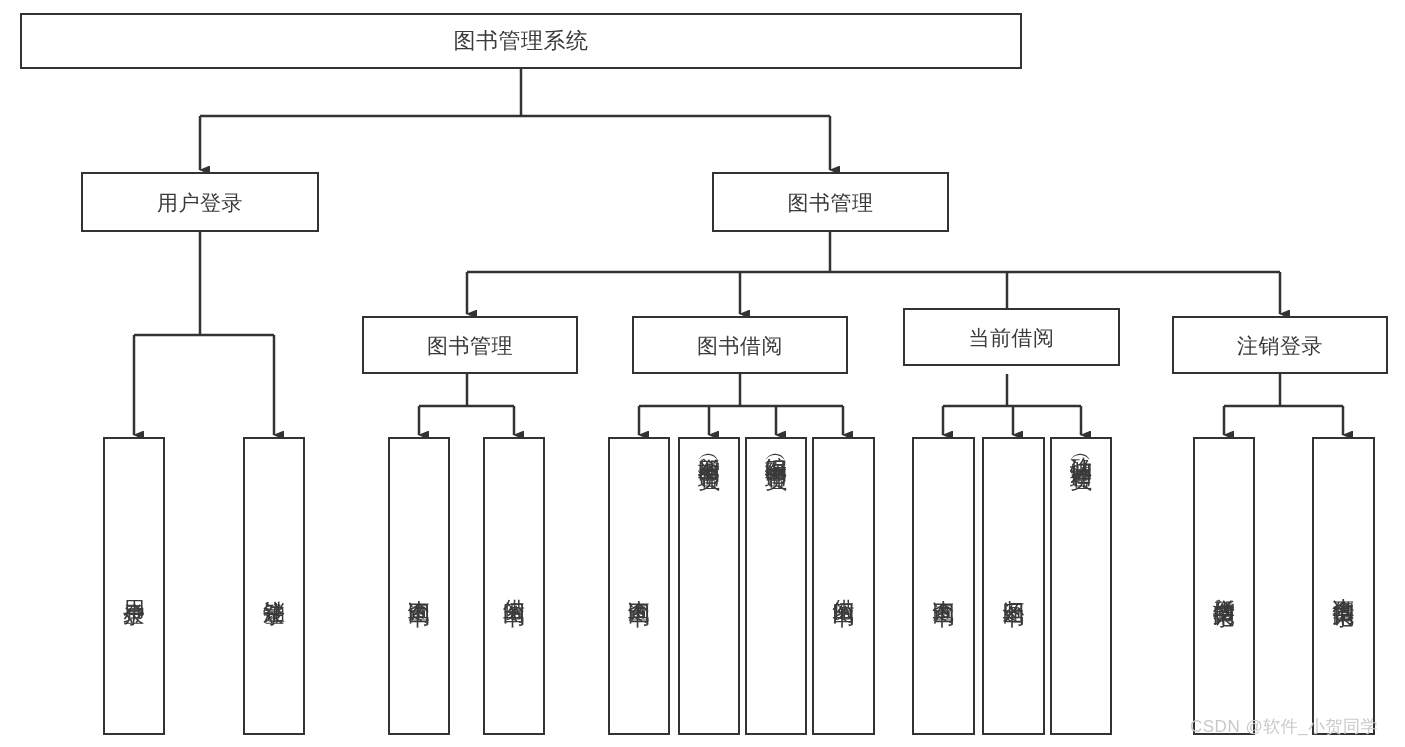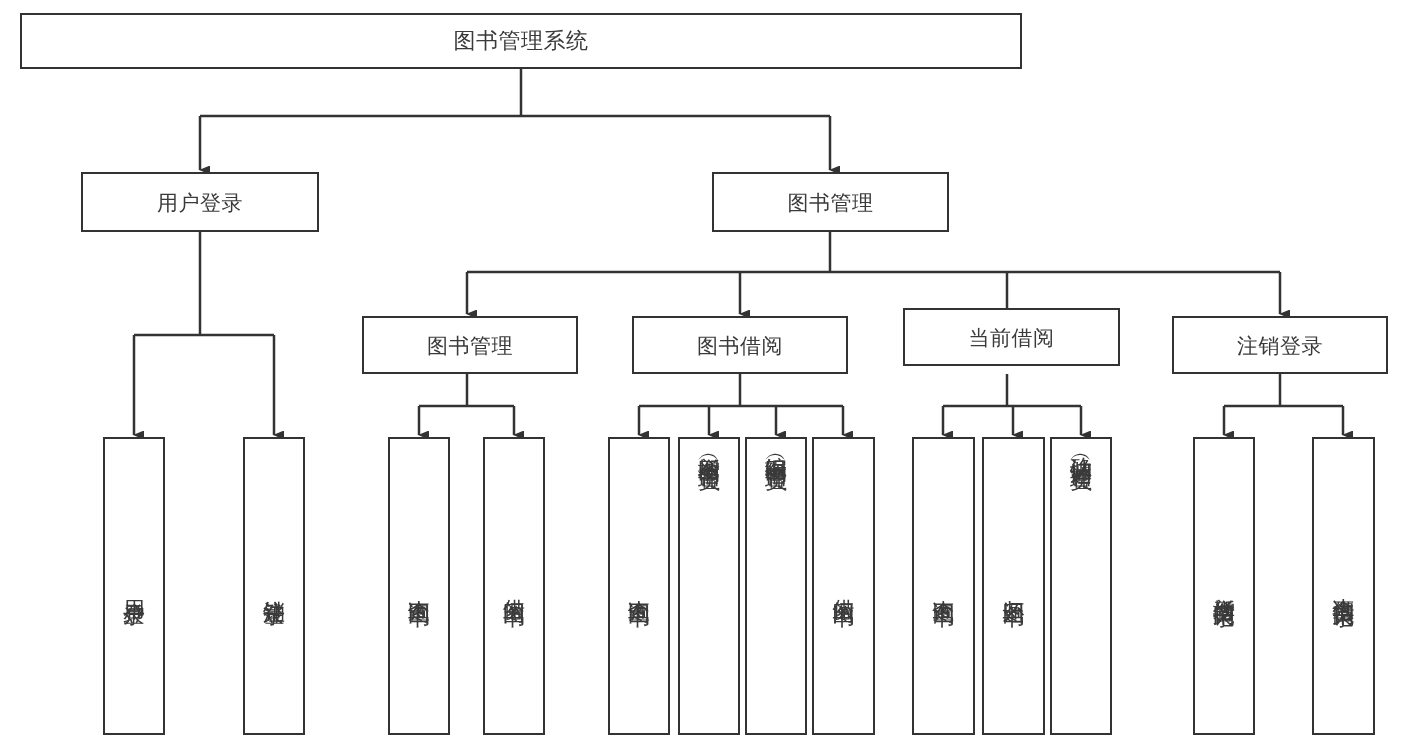--- a/index.html
+++ b/index.html
@@ -178,14 +178,15 @@
         <span class="node-label">确认归还（管理员）</span>
       </div>
       <div class="node vertical centered" style="left: 1193px; top: 437px; width: 62px; height: 298px;">
         <span class="node-label">新增借阅记录</span>
       </div>
       <div class="node vertical centered" style="left: 1312px; top: 437px; width: 63px; height: 298px;">
         <span class="node-label">查询借阅记录</span>
       </div>
     </div>
 
+  <div class="watermark" style="left: 1190px; top: 715px;">CSDN @软件_小贺同学</div>
 
 </div>
 
 </body></html>

